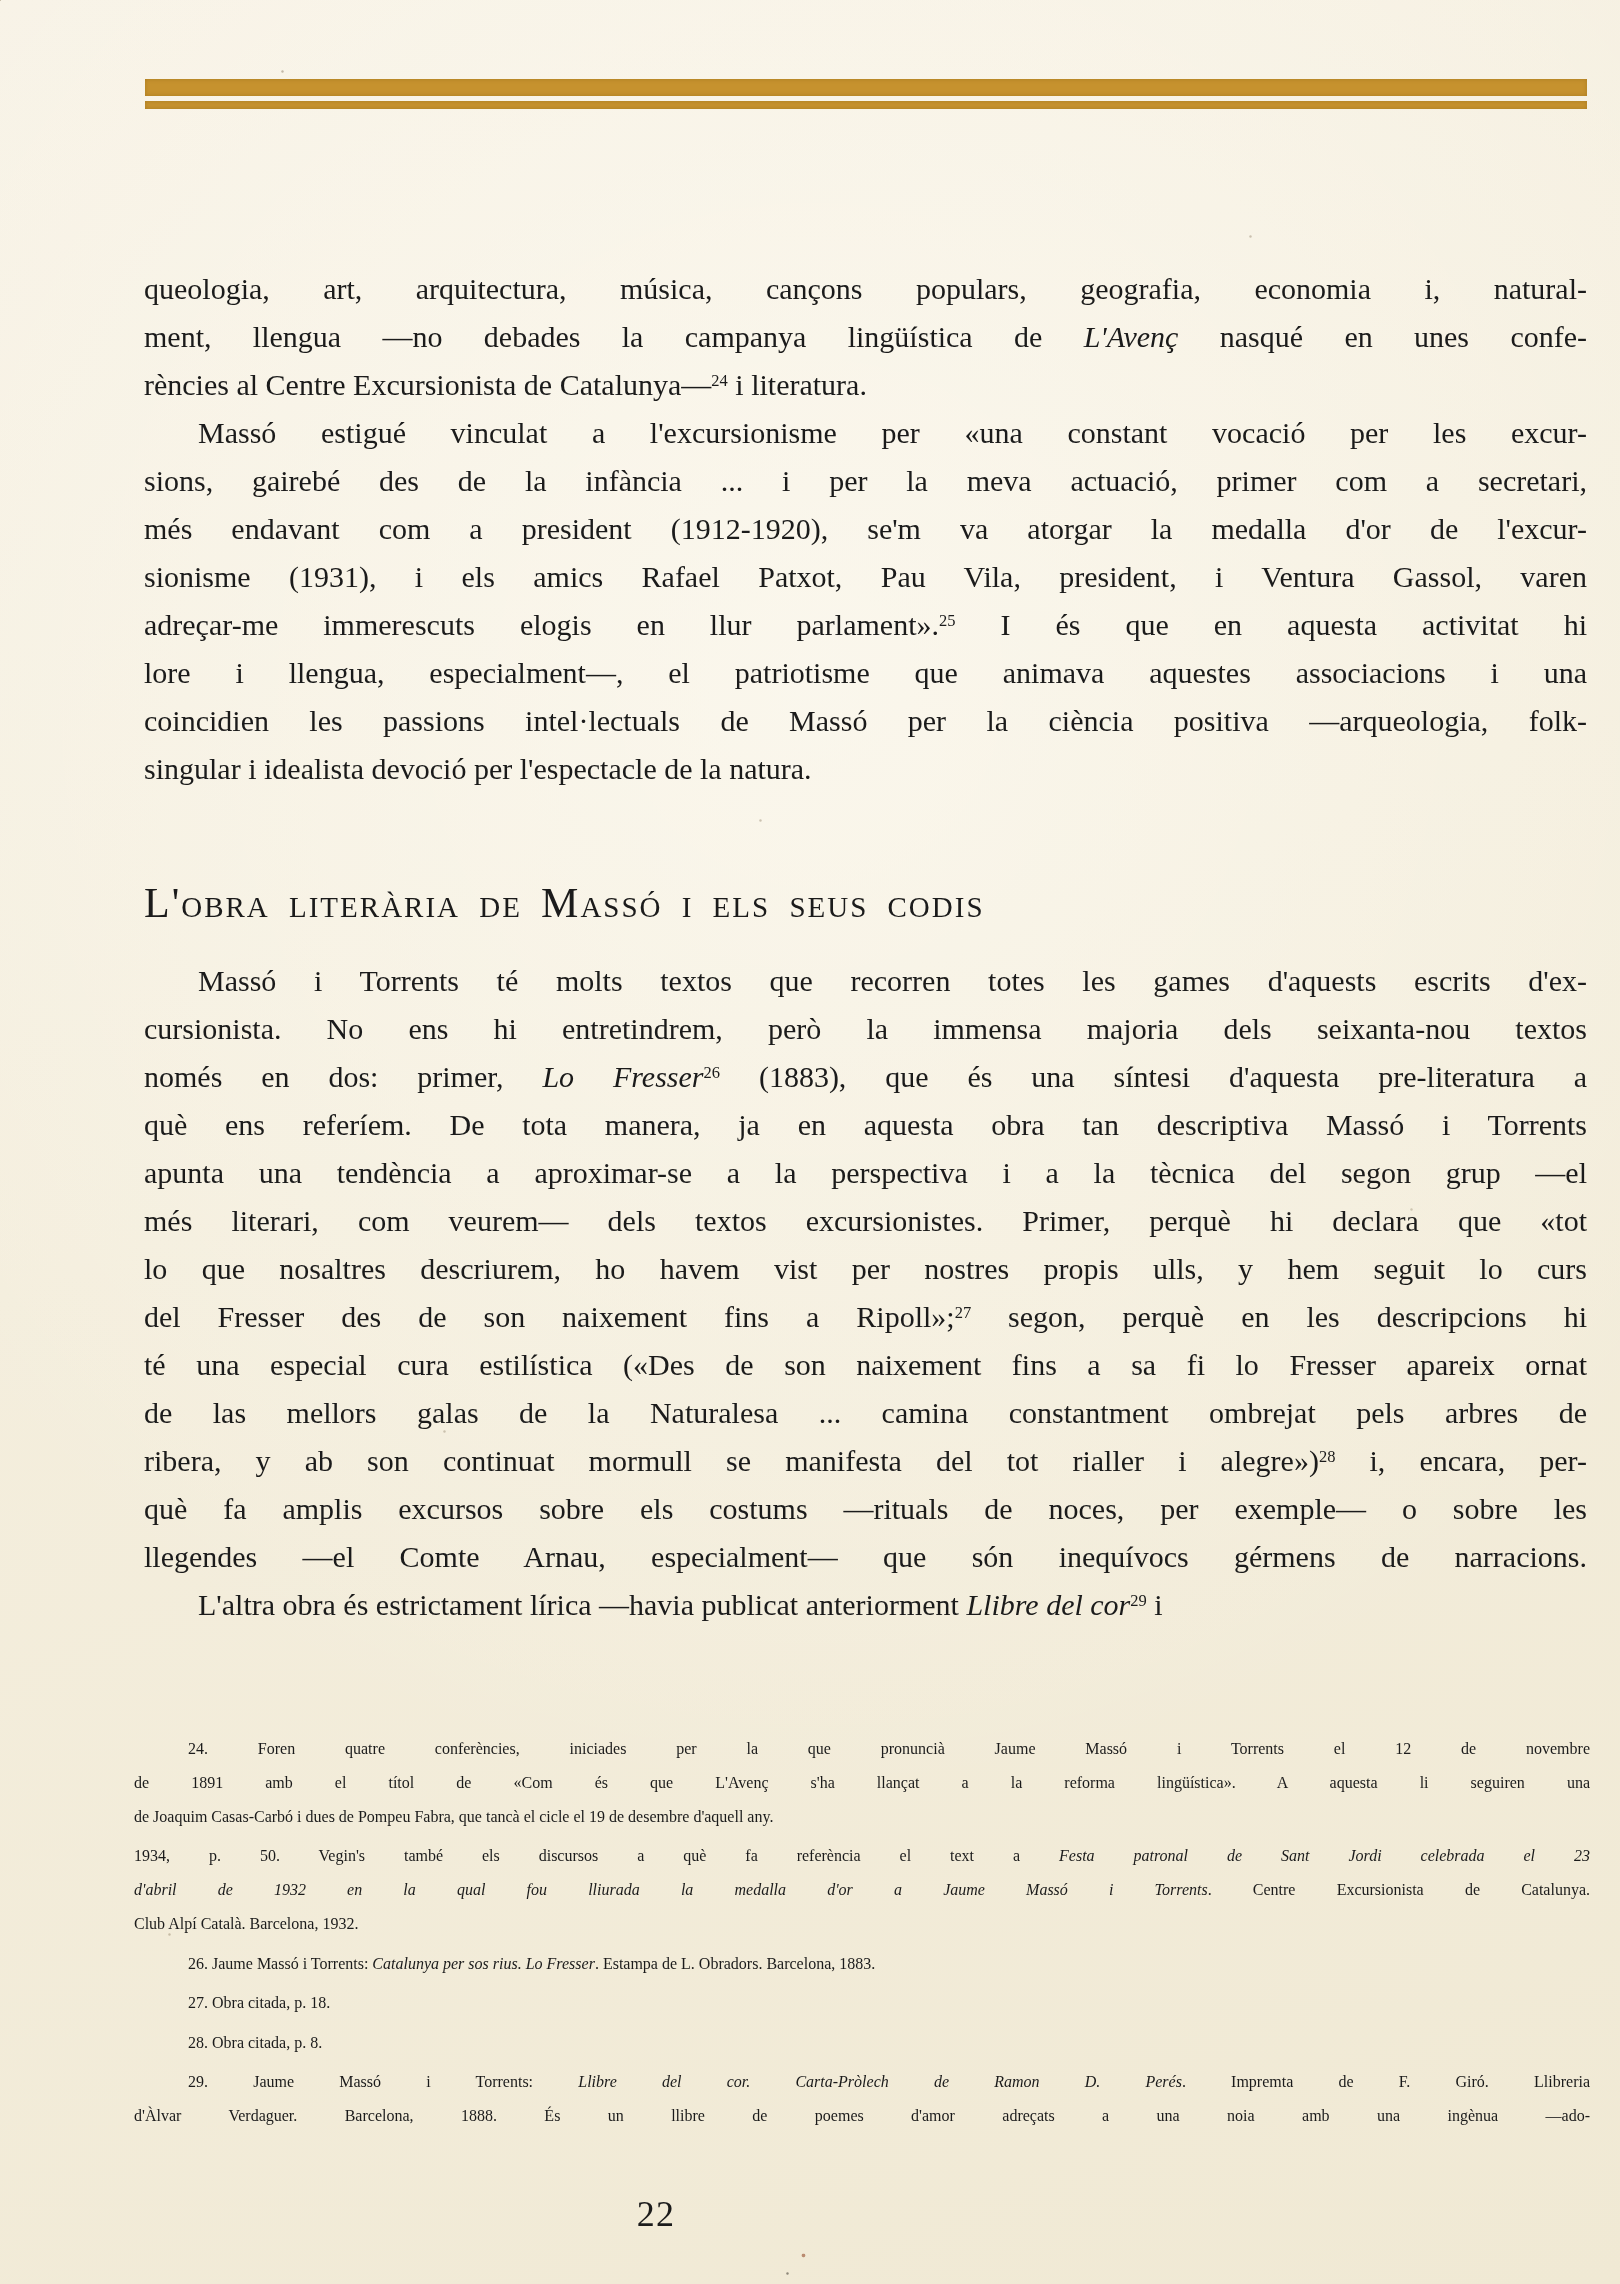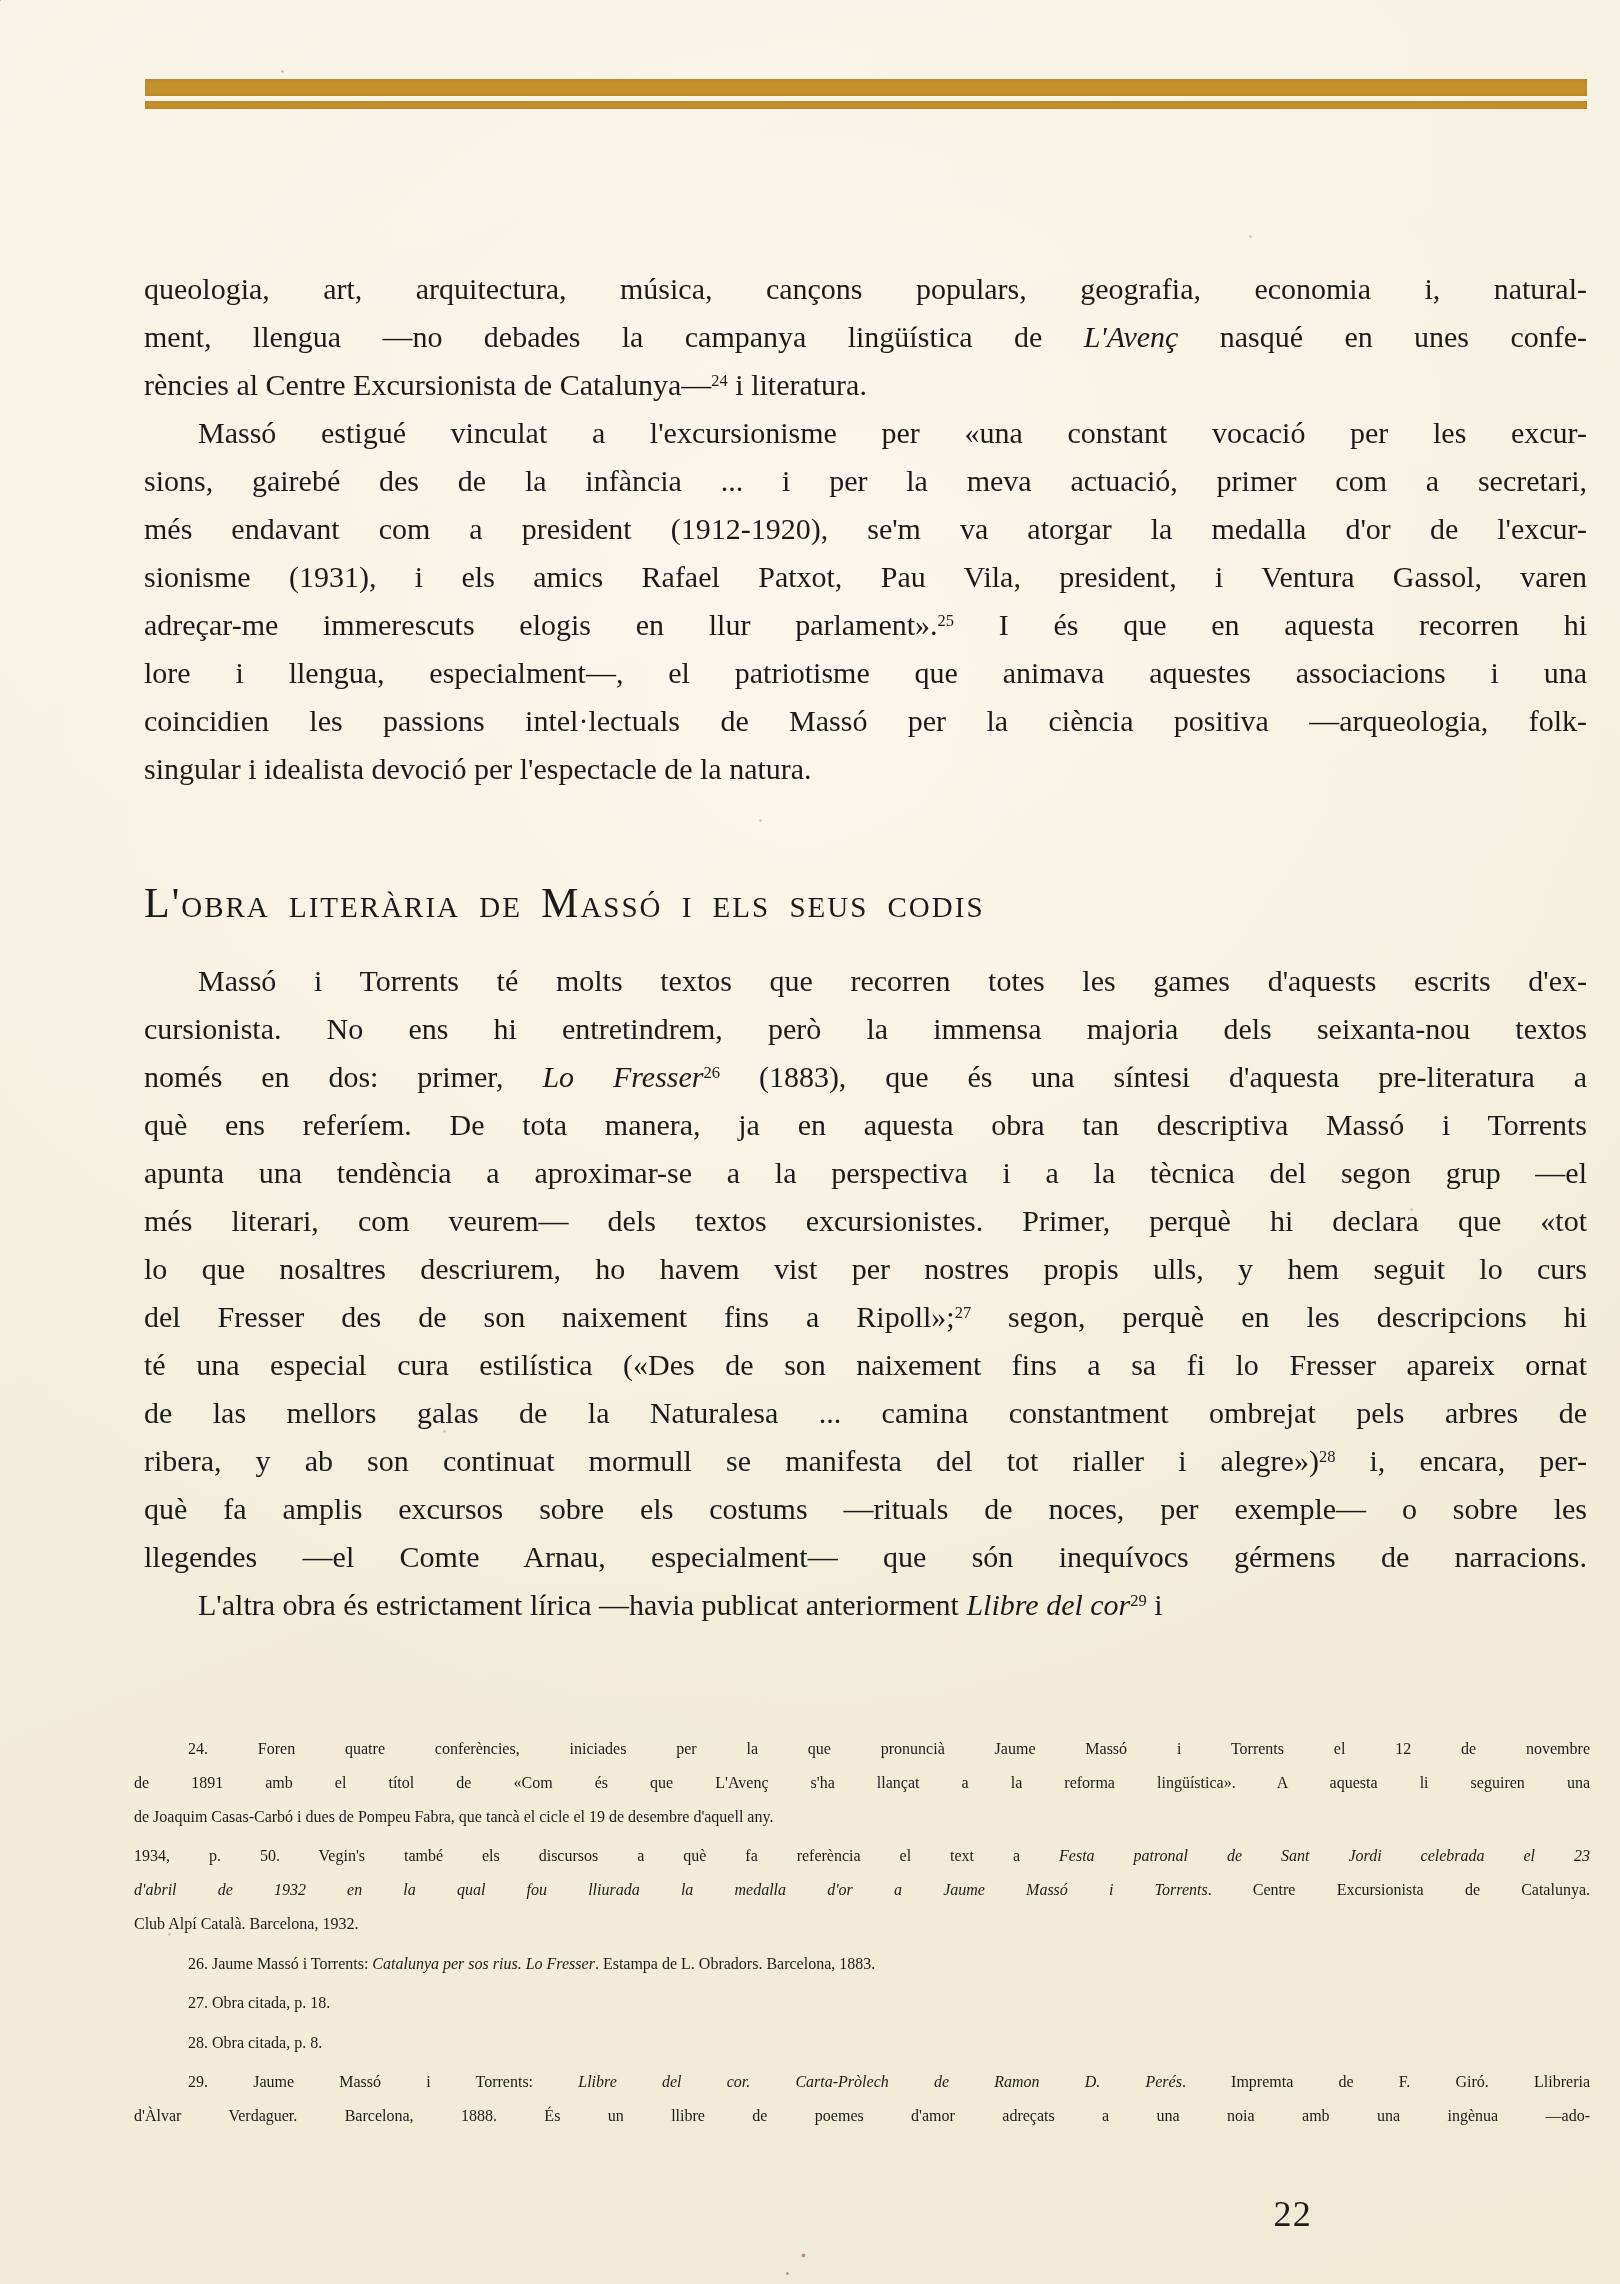--- a/index.html
+++ b/index.html
@@ -33,21 +33,21 @@
   }
   .after-heading{margin-top:30px;}
   .footnotes{
     position:absolute;left:134px;top:1732px;width:1456px;
     font-size:16px;line-height:34px;
   }
   .footnotes .tline{min-height:34px;}
   .footnote{margin-bottom:5.4px;}
   .page-number{
     position:absolute;left:0;top:2193px;width:1312px;
-    text-align:right;font-size:36px;letter-spacing:1.3px;
+    text-align:center;font-size:36px;letter-spacing:1.3px;
   }
   em{}
   sup{font-size:0.55em;line-height:0;vertical-align:baseline;position:relative;top:-0.55em;}
   .specks{position:absolute;left:0;top:0;width:1.3px;height:1.3px;border-radius:50%;
     background:rgba(95,75,45,.45);
     box-shadow:
       282px 71px 0 0.7px rgba(95,75,45,.35),
       1250px 236px 0 0.7px rgba(95,75,45,.30),
       760px 820px 0 0.7px rgba(95,75,45,.30),
       444px 1431px 0 0.7px rgba(95,75,45,.28),
@@ -69,21 +69,21 @@
       <div class="para">
         <div class="tline just"><span>queologia, art, arquitectura, música, cançons populars, geografia, economia i, natural-</span></div>
         <div class="tline just"><span>ment, llengua —no debades la campanya lingüística de </span><em>L'Avenç</em><span> nasqué en unes confe-</span></div>
         <div class="tline"><span>rències al Centre Excursionista de Catalunya—</span><sup>24</sup><span> i literatura.</span></div>
       </div>
       <div class="para">
         <div class="tline just indent"><span>Massó estigué vinculat a l'excursionisme per «una constant vocació per les excur-</span></div>
         <div class="tline just"><span>sions, gairebé des de la infància ... i per la meva actuació, primer com a secretari,</span></div>
         <div class="tline just"><span>més endavant com a president (1912-1920), se'm va atorgar la medalla d'or de l'excur-</span></div>
         <div class="tline just"><span>sionisme (1931), i els amics Rafael Patxot, Pau Vila, president, i Ventura Gassol, varen</span></div>
-        <div class="tline just"><span>adreçar-me immerescuts elogis en llur parlament».</span><sup>25</sup><span> I és que en aquesta recorren hi</span></div>
+        <div class="tline just"><span>adreçar-me immerescuts elogis en llur parlament».</span><sup>25</sup><span> I és que en aquesta activitat hi</span></div>
         <div class="tline just"><span>lore i llengua, especialment—, el patriotisme que animava aquestes associacions i una</span></div>
         <div class="tline just"><span>coincidien les passions intel·lectuals de Massó per la ciència positiva —arqueologia, folk-</span></div>
         <div class="tline"><span>singular i idealista devoció per l'espectacle de la natura.</span></div>
       </div>
       <div class="section-heading">L'obra literària de Massó i els seus codis</div>
       <div class="para after-heading">
         <div class="tline just indent"><span>Massó i Torrents té molts textos que recorren totes les games d'aquests escrits d'ex-</span></div>
         <div class="tline just"><span>cursionista. No ens hi entretindrem, però la immensa majoria dels seixanta-nou textos</span></div>
         <div class="tline just"><span>només en dos: primer, </span><em>Lo Fresser</em><sup>26</sup><span> (1883), que és una síntesi d'aquesta pre-literatura a</span></div>
         <div class="tline just"><span>què ens referíem. De tota manera, ja en aquesta obra tan descriptiva Massó i Torrents</span></div>

